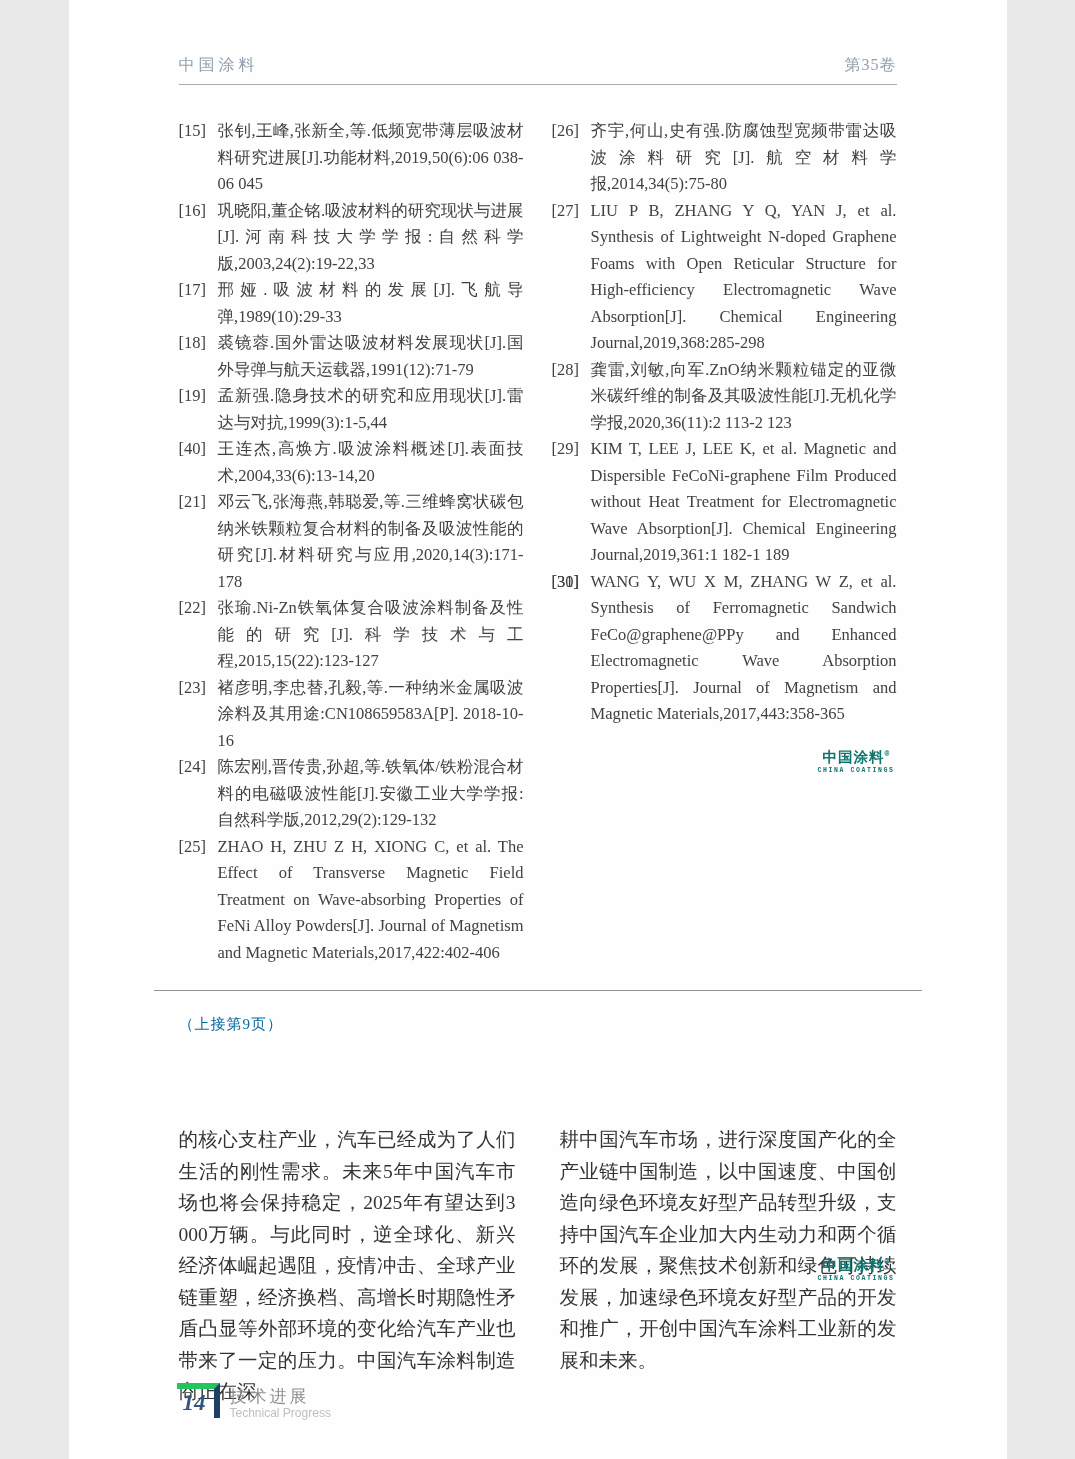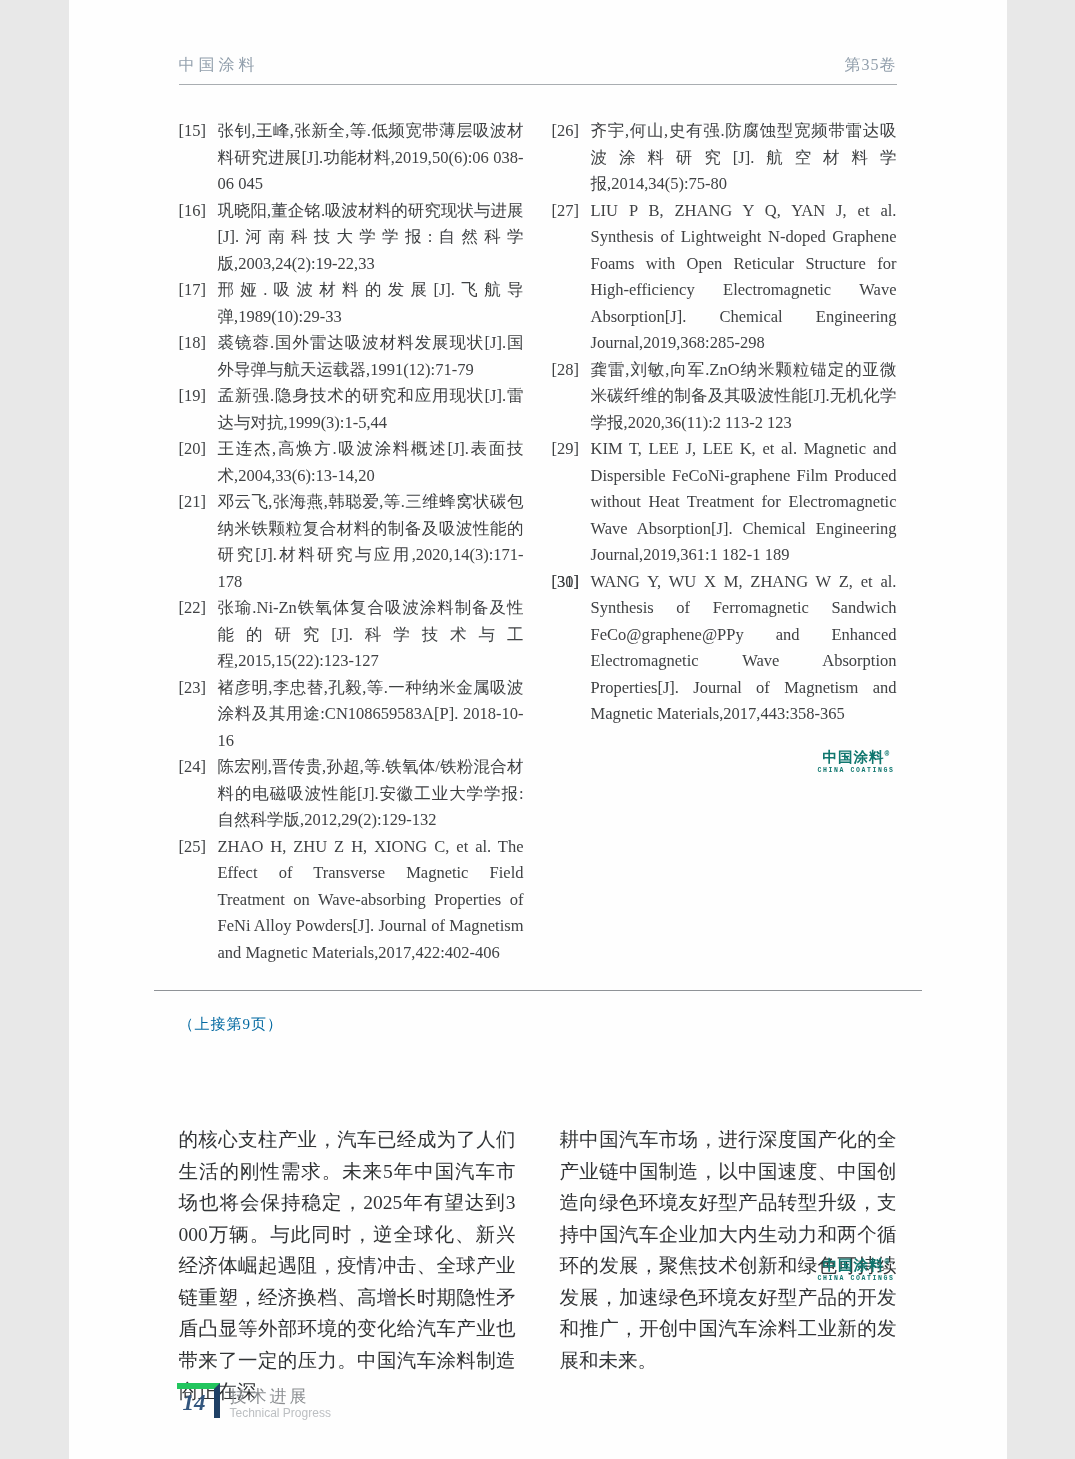--- a/index.html
+++ b/index.html
@@ -116,21 +116,21 @@
       </div>
       <div class="ref">
         <span class="ref-num">[18]</span>
         <span class="ref-text">裘镜蓉.国外雷达吸波材料发展现状[J].国外导弹与航天运载器,1991(12):71-79</span>
       </div>
       <div class="ref">
         <span class="ref-num">[19]</span>
         <span class="ref-text">孟新强.隐身技术的研究和应用现状[J].雷达与对抗,1999(3):1-5,44</span>
       </div>
       <div class="ref">
-        <span class="ref-num">[20]</span>
+        <span class="ref-num">[40]</span>
         <span class="ref-text">王连杰,高焕方.吸波涂料概述[J].表面技术,2004,33(6):13-14,20</span>
       </div>
       <div class="ref">
         <span class="ref-num">[21]</span>
         <span class="ref-text">邓云飞,张海燕,韩聪爱,等.三维蜂窝状碳包纳米铁颗粒复合材料的制备及吸波性能的研究[J].材料研究与应用,2020,14(3):171-178</span>
       </div>
       <div class="ref">
         <span class="ref-num">[22]</span>
         <span class="ref-text">张瑜.Ni-Zn铁氧体复合吸波涂料制备及性能的研究[J].科学技术与工程,2015,15(22):123-127</span>
       </div>

